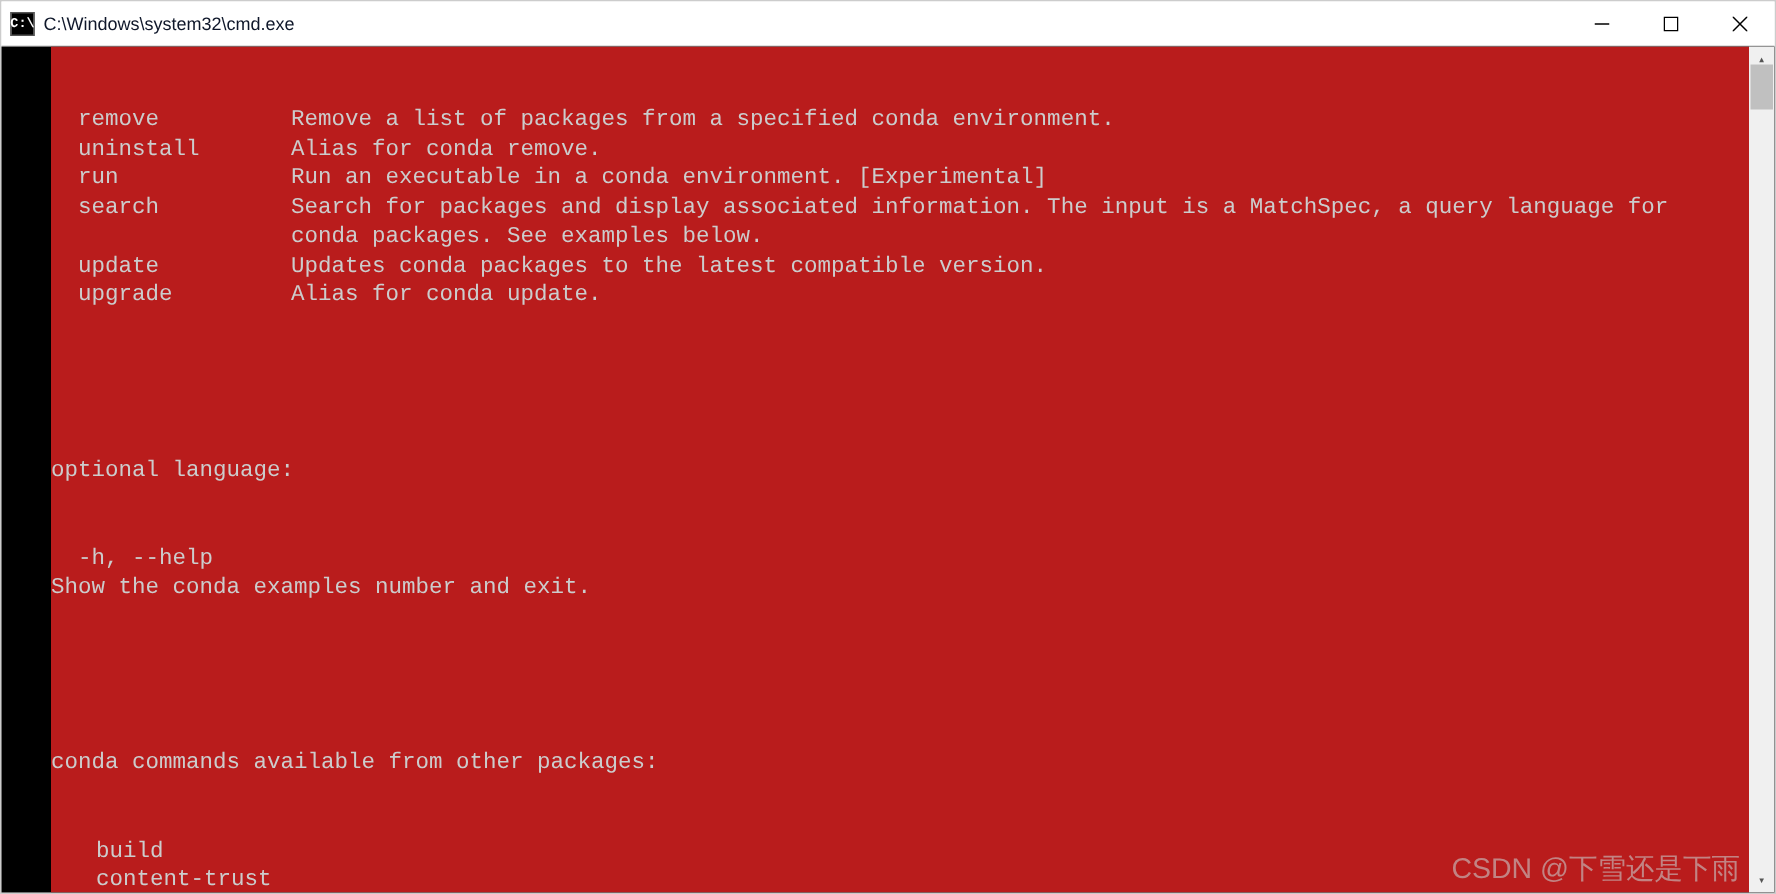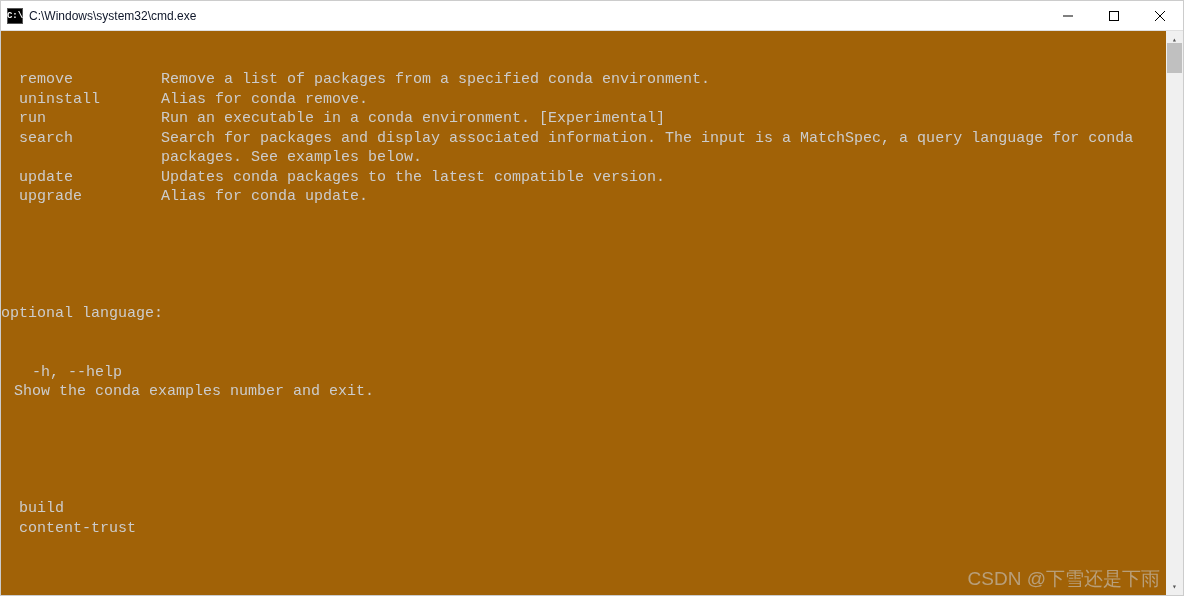--- a/index.html
+++ b/index.html
@@ -64,26 +64,27 @@
     }
     .titlebar-btn svg { width: 10px; height: 10px; }
     .console-container {
       flex: 1;
       display: flex;
       background: #000;
       overflow: hidden;
     }
     .console {
       flex: 1;
-      background: #a16207;
+      background: #b91c1c;
       color: #ccc;
       padding: 0;
       line-height: 19.5px;
       white-space: pre;
       overflow: hidden;
+      margin-left: 33px;
     }
     .scrollbar {
       width: 17px;
       background: #f0f0f0;
       position: relative;
     }
     .scroll-thumb {
       position: absolute;
       top: 12px;
       width: 15px;
@@ -99,24 +100,24 @@
       justify-content: center;
       font-size: 8px;
       color: #555;
     }
     .scroll-arrow.top { position: absolute; top: 0; }
     .scroll-arrow.bottom { position: absolute; bottom: 0; }
     .cmd-row { display: flex; }
     .cmd-indent { width: 18px; flex-shrink: 0; }
     .cmd-name { width: 142px; flex-shrink: 0; }
     .cmd-desc { flex: 1; white-space: pre-wrap; }
-    .arg-row { display: flex; padding-left: 13px; }
+    .arg-row { display: flex; }
     .arg-name { width: 160px; flex-shrink: 0; padding-left: 18px; }
     .arg-desc { flex: 1; }
-    .list-item { padding-left: 18px; }
+    .list-item { padding-left: 30px; }
     .watermark {
       position: absolute;
       bottom: 4px;
       right: 24px;
       font-family: 'Segoe UI', sans-serif;
       font-size: 19px;
       color: rgba(200, 200, 200, 0.6);
       margin-left: 44px;
     }
   </style>
@@ -146,20 +147,21 @@
       </div>
     </div>
   </div>
   <div class="console-container">
     <div class="console">
       <div id="commands-block"><div class="cmd-row"><span class="cmd-indent"></span><span class="cmd-name">remove</span><span class="cmd-desc">Remove a list of packages from a specified conda environment.</span></div><div class="cmd-row"><span class="cmd-indent"></span><span class="cmd-name">uninstall</span><span class="cmd-desc">Alias for conda remove.</span></div><div class="cmd-row"><span class="cmd-indent"></span><span class="cmd-name">run</span><span class="cmd-desc">Run an executable in a conda environment. [Experimental]</span></div><div class="cmd-row"><span class="cmd-indent"></span><span class="cmd-name">search</span><span class="cmd-desc">Search for packages and display associated information. The input is a MatchSpec, a query language for conda packages. See examples below.</span></div><div class="cmd-row"><span class="cmd-indent"></span><span class="cmd-name">update</span><span class="cmd-desc">Updates conda packages to the latest compatible version.</span></div><div class="cmd-row"><span class="cmd-indent"></span><span class="cmd-name">upgrade</span><span class="cmd-desc">Alias for conda update.</span></div></div>
       <div>&nbsp;</div>
       <div>optional language:</div>
       <div id="args-block"><div class="arg-row"><span class="arg-name">-h, --help</span></div><div class="arg-row"><span class="arg-desc">Show the conda examples number and exit.</span></div></div>
       <div>&nbsp;</div>
+      <div>conda commands available from other packages:</div>
       <div id="other-block"><div class="list-item">build</div><div class="list-item">content-trust</div></div>
     </div>
     <div class="scrollbar">
       <div class="scroll-arrow top">▴</div>
       <div class="scroll-thumb"></div>
       <div class="scroll-arrow bottom">▾</div>
     </div>
   </div>
 </div>
 

